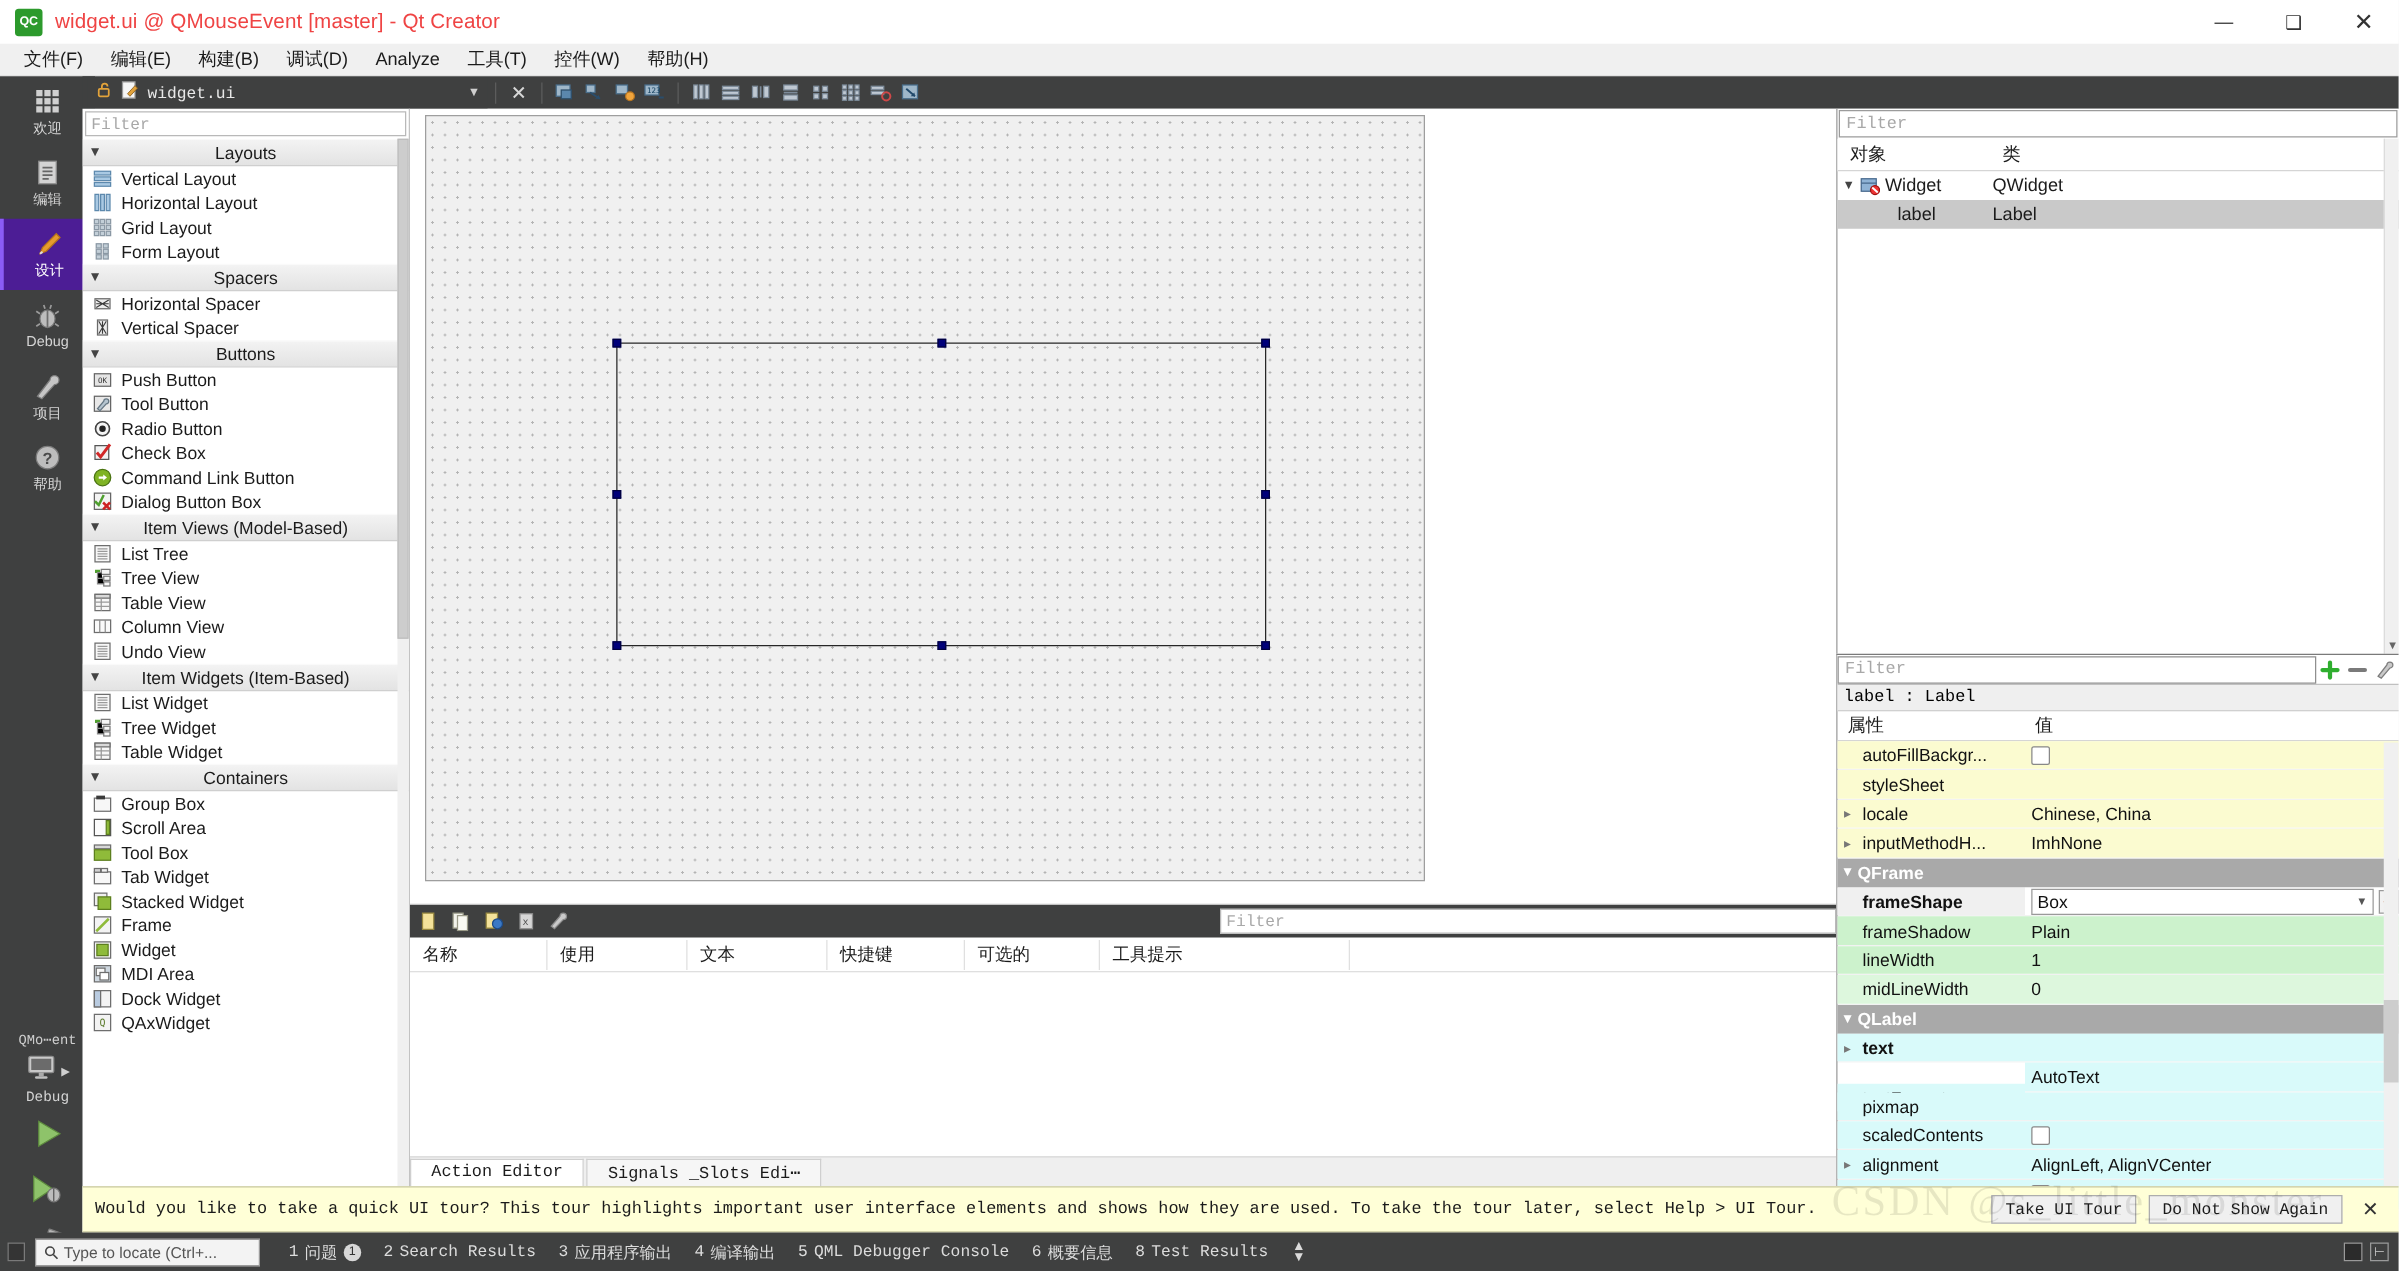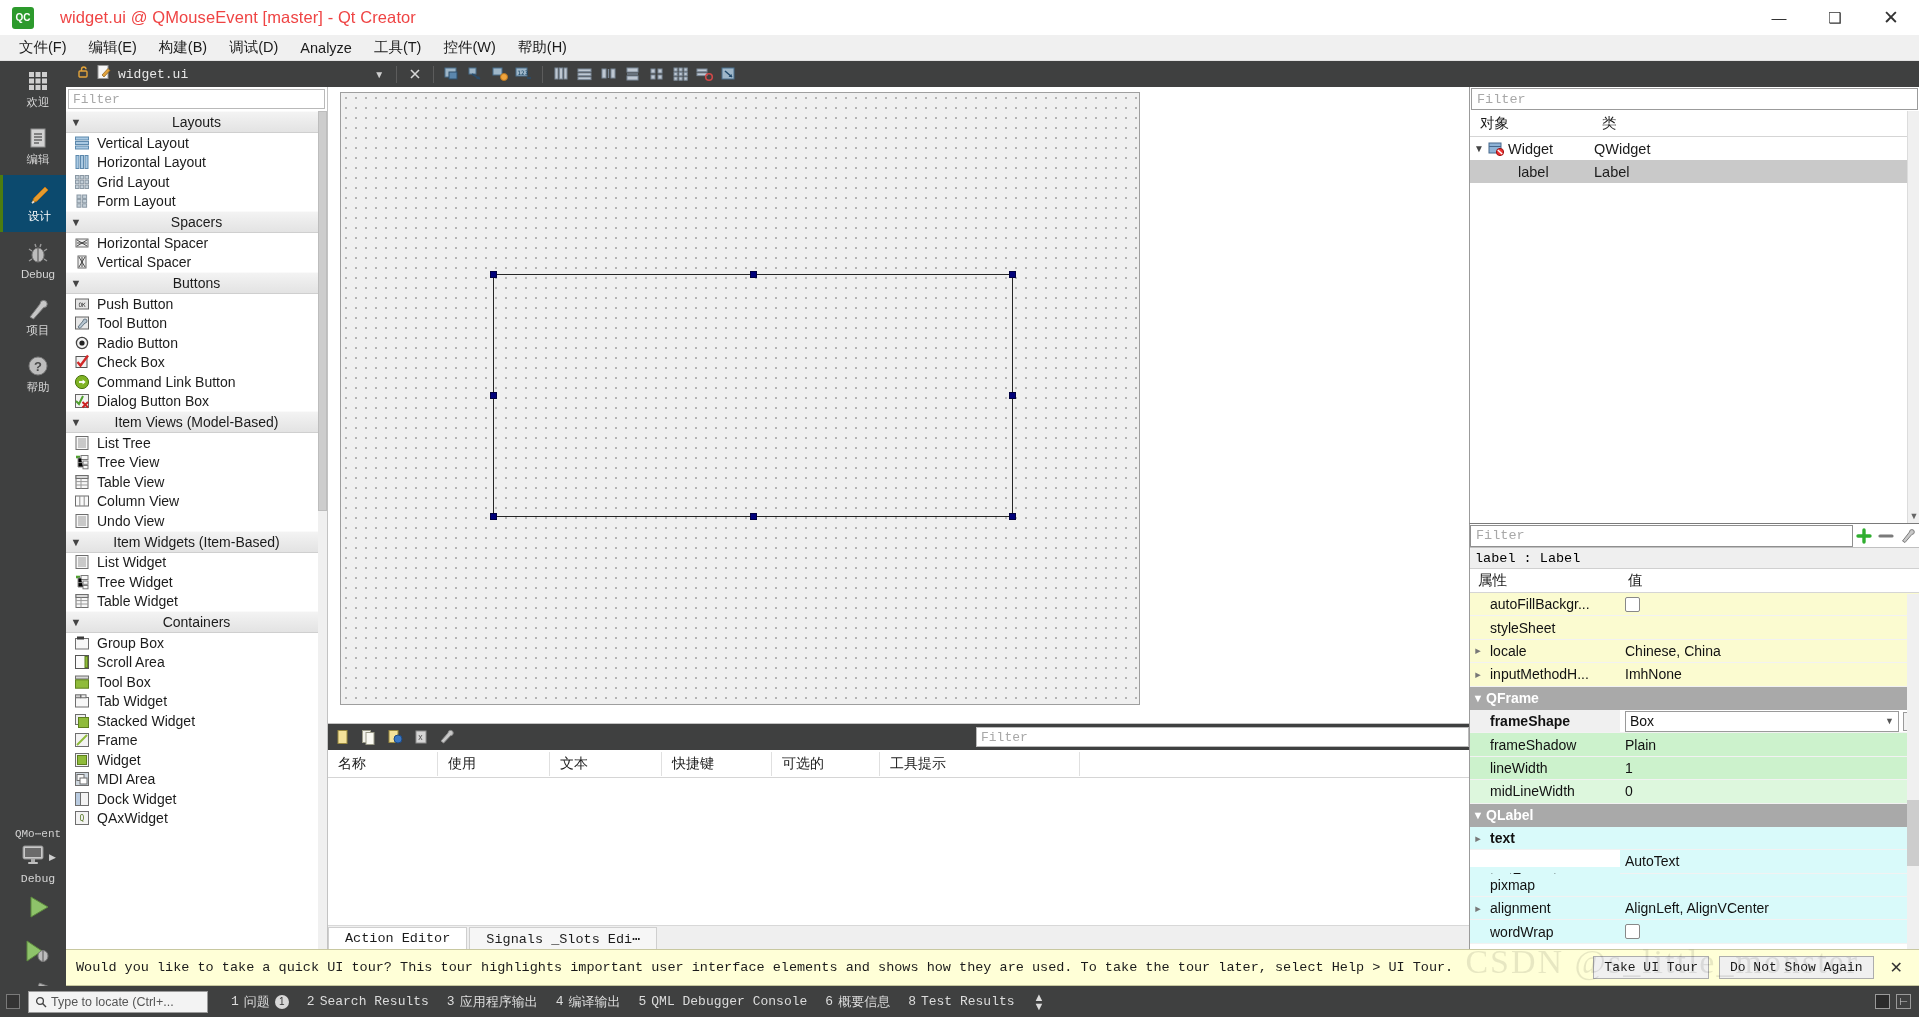--- a/index.html
+++ b/index.html
@@ -3,40 +3,40 @@
 <meta charset="utf-8">
 <style>
   * { box-sizing: border-box; margin:0; padding:0; }
   html,body{ width:1919px; height:1017px; overflow:hidden; background:#f0f0f0;
              font-family:"Liberation Sans", sans-serif; }
   .app { position:relative; width:1919px; height:1017px; background:#ffffff; }
 
   
   .titlebar{ height:35px; background:#ffffff; display:flex; align-items:center;
              border-bottom:0px solid #ddd; }
-  .qc-logo{ width:22px;height:22px;margin:0 26px 0 12px; background:#2c9a2c;
+  .qc-logo{ width:22px;height:22px;margin:0 10px 0 12px; background:#2c9a2c;
             border-radius:3px; display:flex;align-items:center;justify-content:center;
             color:#fff;font-size:10px;font-weight:bold;font-family:"Liberation Sans",sans-serif; }
   .title-text{ font-size:16.5px; color:#ef4444; letter-spacing:.1px; }
   .win-btns{ margin-left:auto; display:flex; height:35px; }
   .win-btn{ width:56px;height:35px;display:flex;align-items:center;justify-content:center;
             font-size:15px;color:#333; }
   .win-btn.close{ font-size:19px; }
 
   
   .menubar{ height:26px; background:#f0f0f0; display:flex; align-items:center;
             padding-left:8px; border-bottom:1px solid #e2e2e2; }
   .menu-item{ font-size:14.5px; color:#1b1b1b; padding:2px 11px; white-space:nowrap; }
 
   
   .modebar{ position:absolute; left:0; top:61px; width:76px; bottom:0;
             background:#3f4040; color:#cfcfcf; }
   .mode{ height:57px; display:flex;flex-direction:column;align-items:center;
          justify-content:center; gap:2px; }
-  .mode.active{ background:#0c4a6e; border-left:3px solid #4d7c0f; }
+  .mode.active{ background:#4c1d95; border-left:3px solid #8b5cf6; }
   .mode .glyph{ width:24px;height:24px; display:flex;align-items:center;justify-content:center;}
   .mode .mlabel{ font-size:11.5px; color:#d4d4d4; font-family:"Liberation Sans",sans-serif;}
   .mode.active .mlabel{ color:#ffffff; }
   .kitgroup{ position:absolute; left:0; right:0; bottom:0; padding-bottom:0; }
   .kit-title{ font-size:11px; color:#cfcfcf; text-align:center; padding:6px 2px 2px;
               font-family:"Liberation Mono", monospace; }
   .kit-row{ display:flex; align-items:center; justify-content:center; gap:3px; padding:2px 0; }
   .kit-label{ font-size:11.5px;color:#d4d4d4;text-align:center;
               font-family:"Liberation Mono", monospace; }
   .runbtn{ height:44px; display:flex;align-items:center;justify-content:center; }
@@ -1007,20 +1007,29 @@
           <div style="display: flex; align-items: center; width: 150px; height: 100%; background: rgb(217, 250, 250);">
             <span class="pe-exp"></span>
             <span class="pe-name">pixmap</span>
           </div>
           <div class="pe-val" style="background: rgb(217, 250, 250); height: 100%;">
             <span></span>
           </div>
         </div>
         <div class="pe-row">
           <div style="display: flex; align-items: center; width: 150px; height: 100%; background: rgb(217, 250, 250);">
+            <span class="pe-exp"></span>
+            <span class="pe-name">scaledContents</span>
+          </div>
+          <div class="pe-val" style="background: rgb(217, 250, 250); height: 100%;">
+            <span class="pe-chk"></span>
+          </div>
+        </div>
+        <div class="pe-row">
+          <div style="display: flex; align-items: center; width: 150px; height: 100%; background: rgb(217, 250, 250);">
             <span class="pe-exp">▸</span>
             <span class="pe-name">alignment</span>
           </div>
           <div class="pe-val" style="background: rgb(217, 250, 250); height: 100%;">
             <span>AlignLeft, AlignVCenter</span>
           </div>
         </div>
         <div class="pe-row">
           <div style="display: flex; align-items: center; width: 150px; height: 100%; background: rgb(217, 250, 250);">
             <span class="pe-exp"></span>

